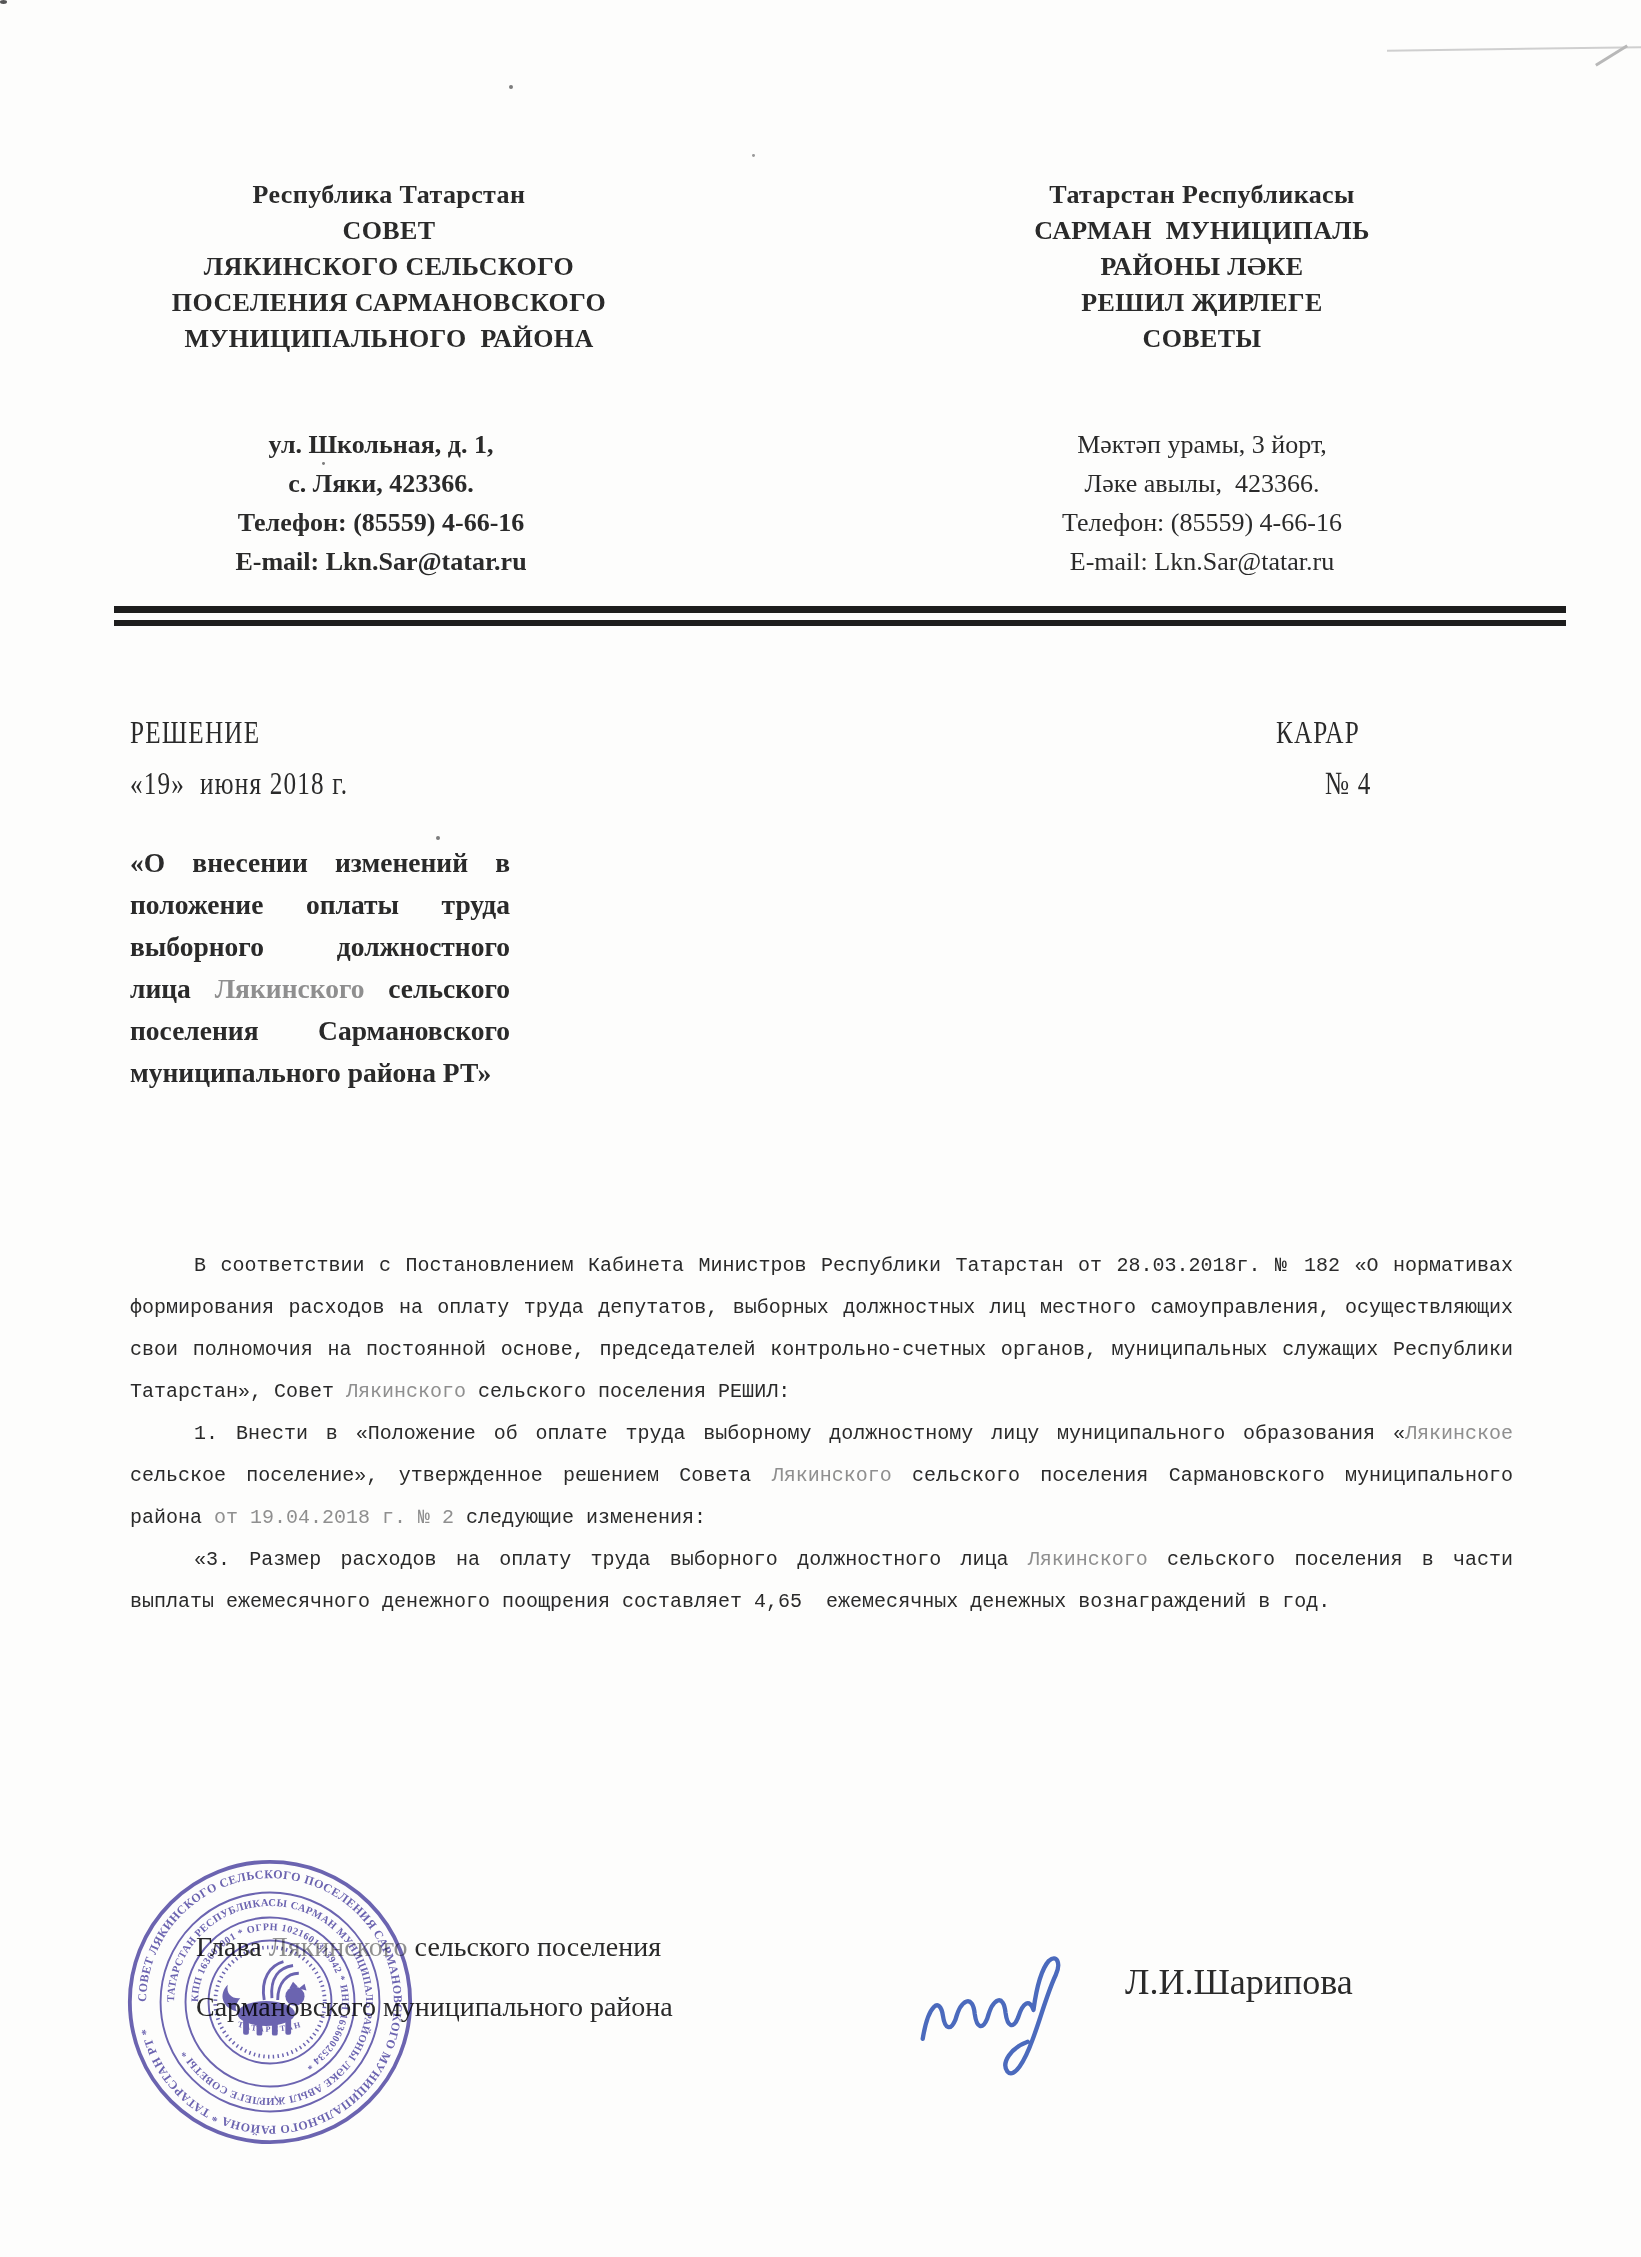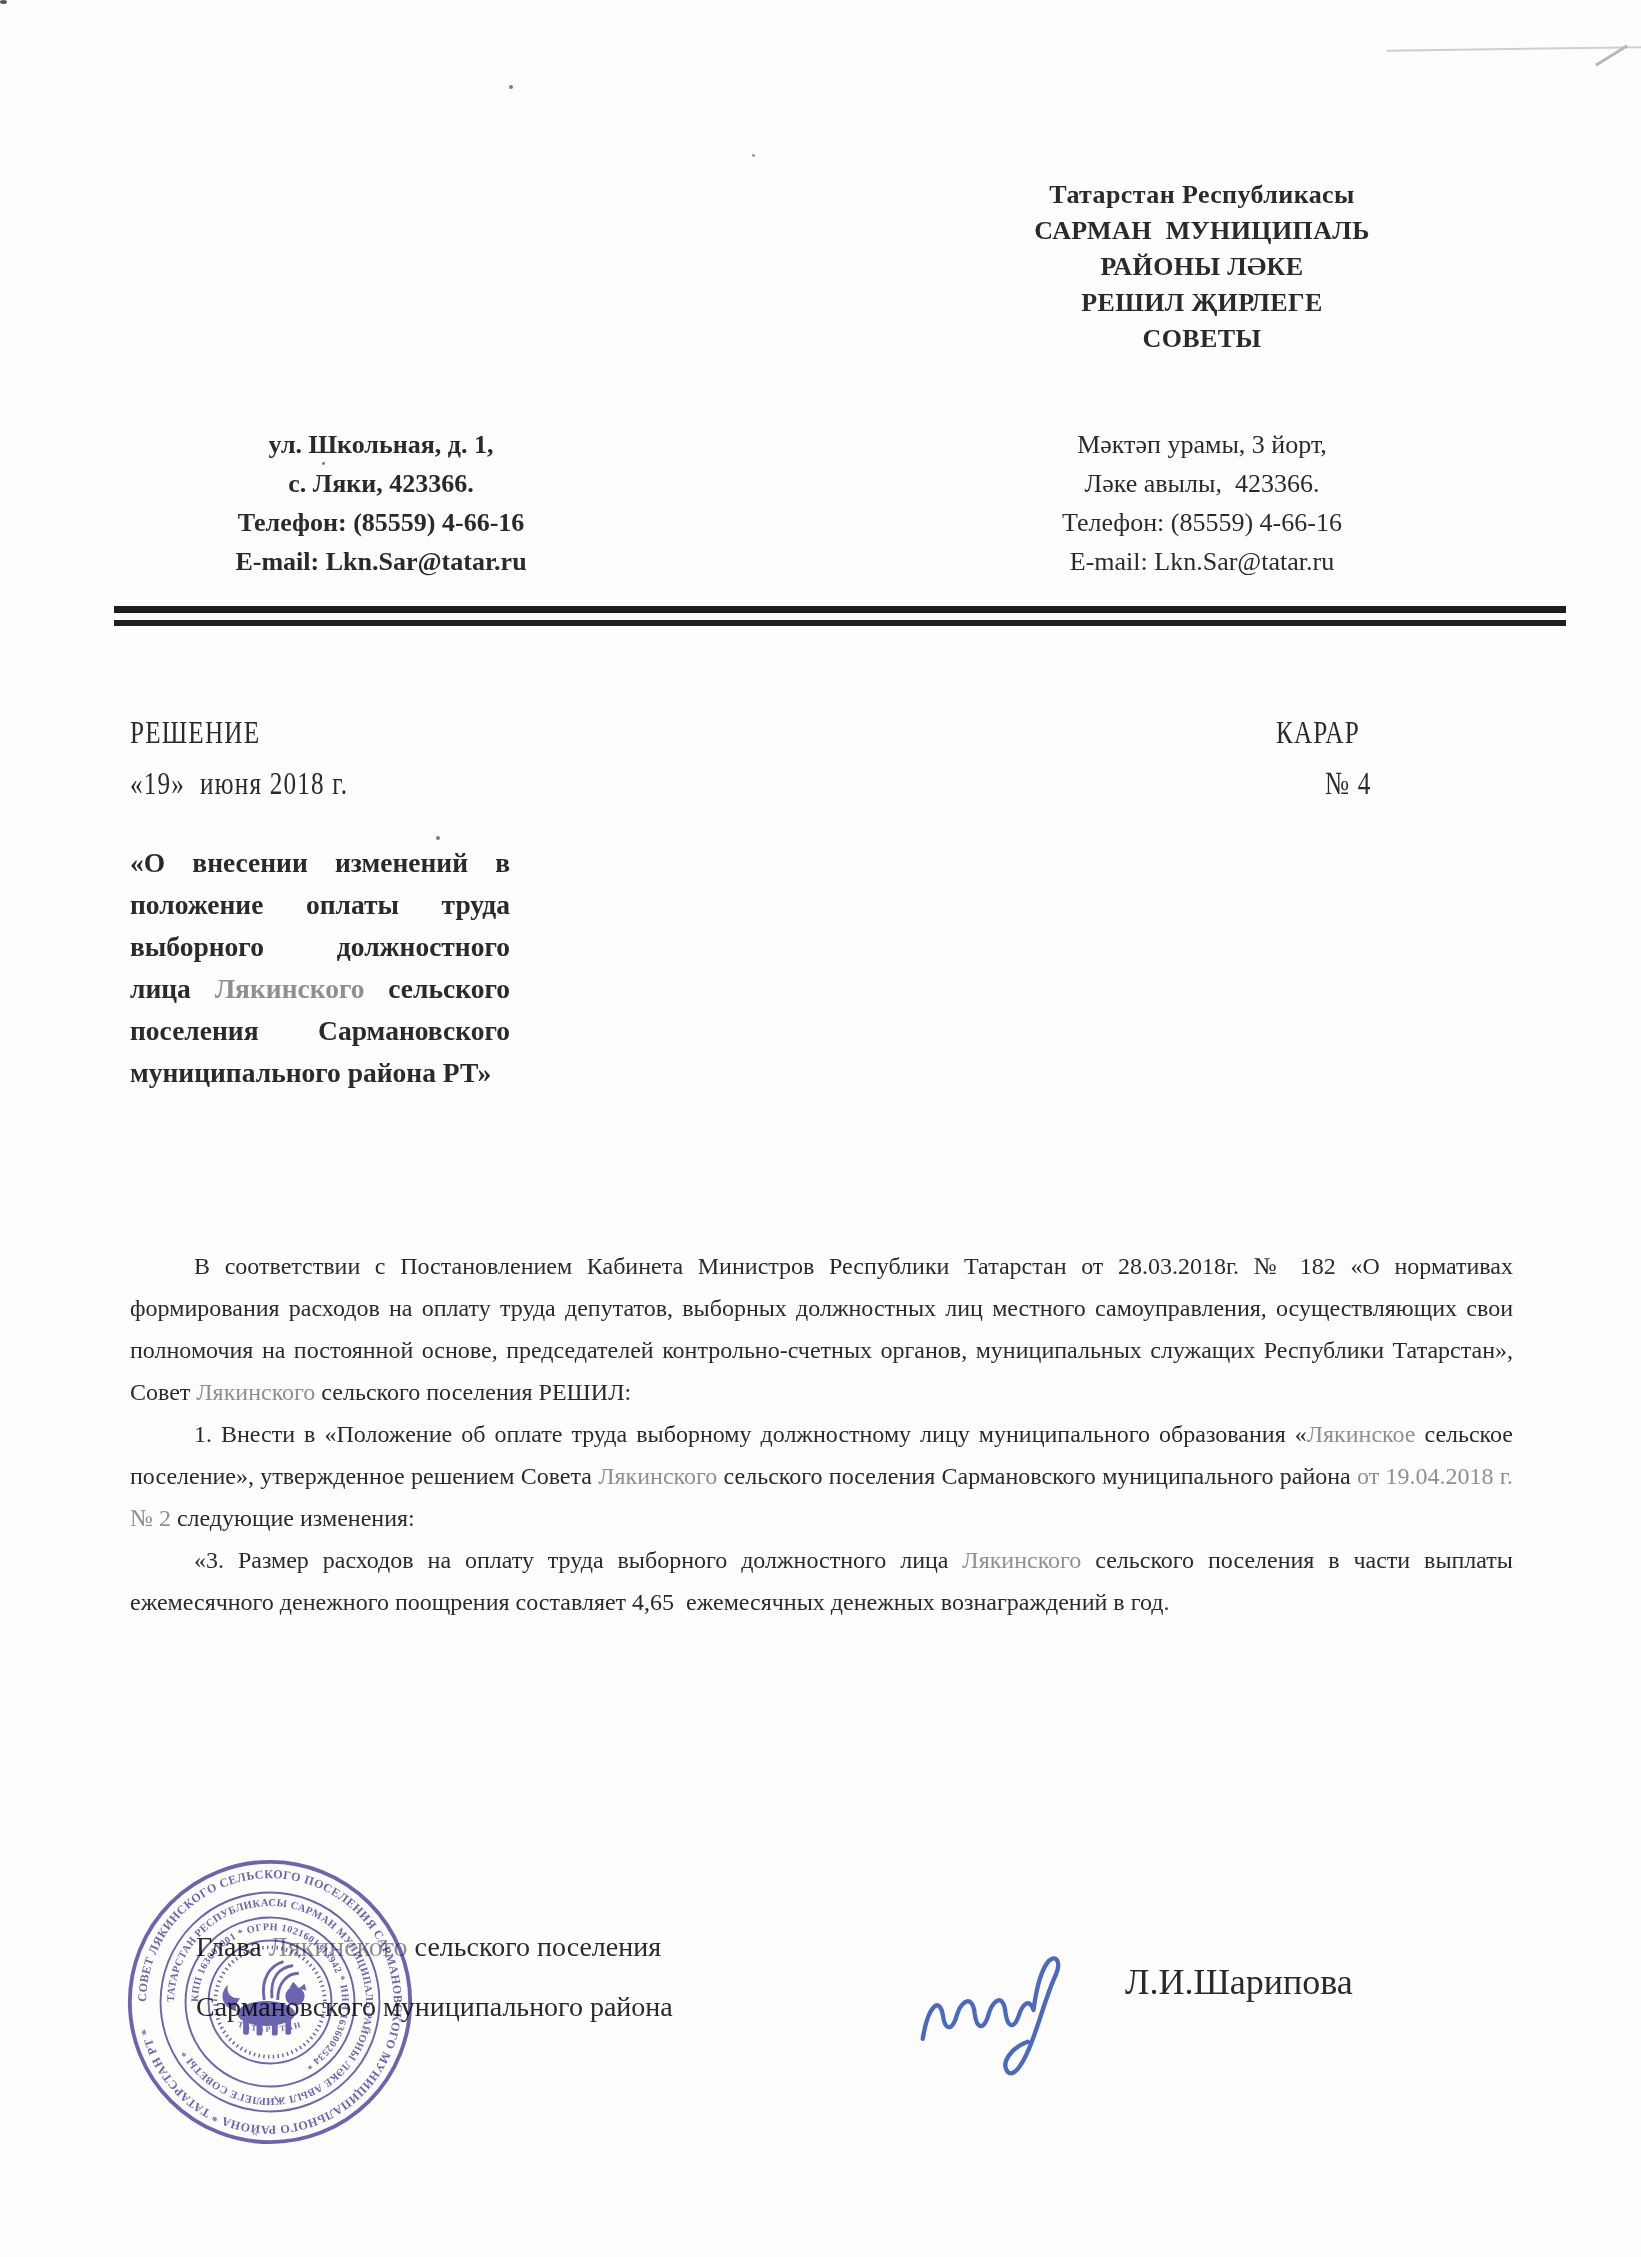--- a/index.html
+++ b/index.html
@@ -29,21 +29,21 @@
   
   .docword{position:absolute;font-size:30px;transform:scale(.84,1.08);transform-origin:left top;letter-spacing:1.4px;white-space:nowrap;}
   .w-reshenie{left:130px;top:714px;}
   .w-date{left:130px;top:765px;}
   .w-karar{left:1276px;top:714px;}
   .w-number{left:1325px;top:765px;}
   
   .title{position:absolute;left:130px;top:842px;width:380px;font-weight:bold;font-size:27.5px;line-height:42px;text-align:justify;}
   .gray{color:var(--gray-ink);}
   
-  .body{position:absolute;left:130px;top:1245px;width:1383px;font-size:24px;line-height:42px;text-align:justify;}
+  .body{position:absolute;left:130px;top:1245px;width:1383px;font-size:20px;line-height:42px;text-align:justify;font-family:Liberation Mono, monospace;}
   .body p{margin:0;text-indent:64px;}
   
   .sig-line{position:absolute;left:196px;font-size:28px;white-space:nowrap;}
   .sig-1{top:1931px;}
   .sig-2{top:1991px;}
   .sig-name{position:absolute;left:1125px;top:1961px;font-size:36px;white-space:nowrap;}
   .signature-svg{position:absolute;left:915px;top:1946px;mix-blend-mode:multiply;}
   
   .seal-svg{position:absolute;left:126px;top:1858px;mix-blend-mode:multiply;opacity:.88;}
   .seal-svg text{fill:var(--seal);font-family:"Liberation Serif","DejaVu Serif",serif;font-weight:bold;}
@@ -70,20 +70,27 @@
 <div class="page">
 
   <div class="artifact art-line"></div>
   <div class="artifact art-tick"></div>
   <div class="dot corner-mark"></div>
   <div class="dot dot-a"></div>
   <div class="dot dot-b"></div>
   <div class="dot dot-c"></div>
   <div class="dot dot-d"></div>
 
+  <div class="hdr hdr-left">
+    <div>Республика Татарстан</div>
+    <div>СОВЕТ</div>
+    <div>ЛЯКИНСКОГО СЕЛЬСКОГО</div>
+    <div>ПОСЕЛЕНИЯ САРМАНОВСКОГО</div>
+    <div>МУНИЦИПАЛЬНОГО&nbsp; РАЙОНА</div>
+  </div>
 
   <div class="hdr hdr-right">
     <div>Татарстан Республикасы</div>
     <div>САРМАН&nbsp; МУНИЦИПАЛЬ</div>
     <div>РАЙОНЫ ЛӘКЕ</div>
     <div>РЕШИЛ ҖИРЛЕГЕ</div>
     <div>СОВЕТЫ</div>
   </div>
 
   <div class="addr addr-left">

